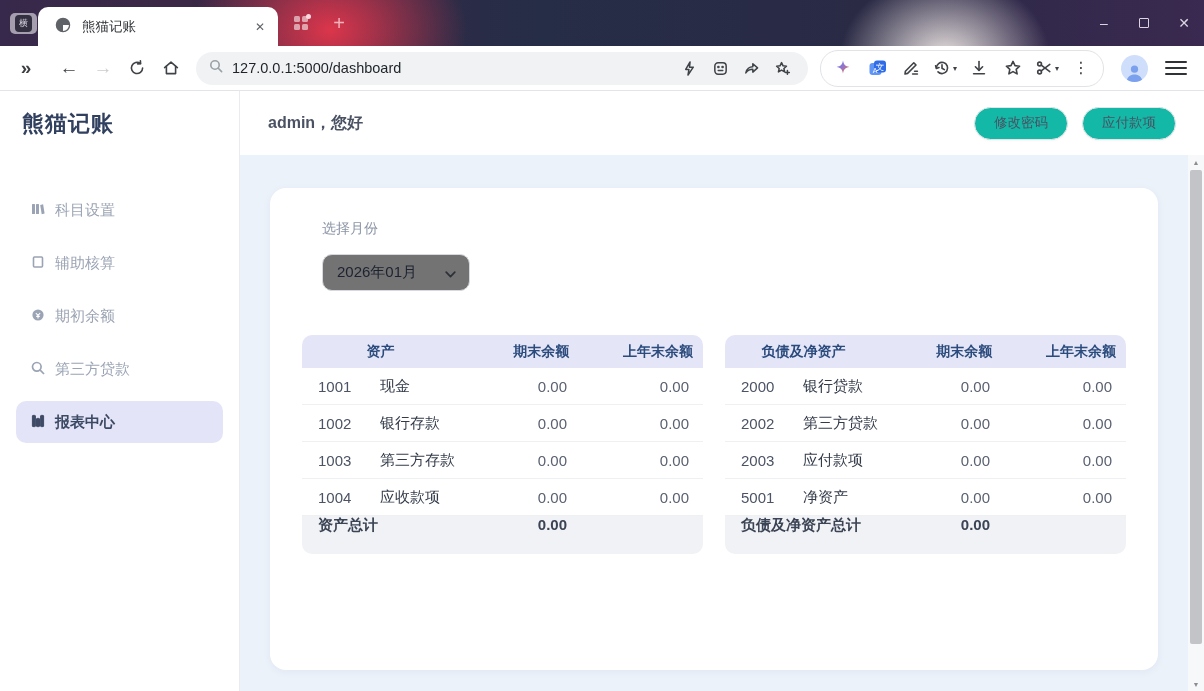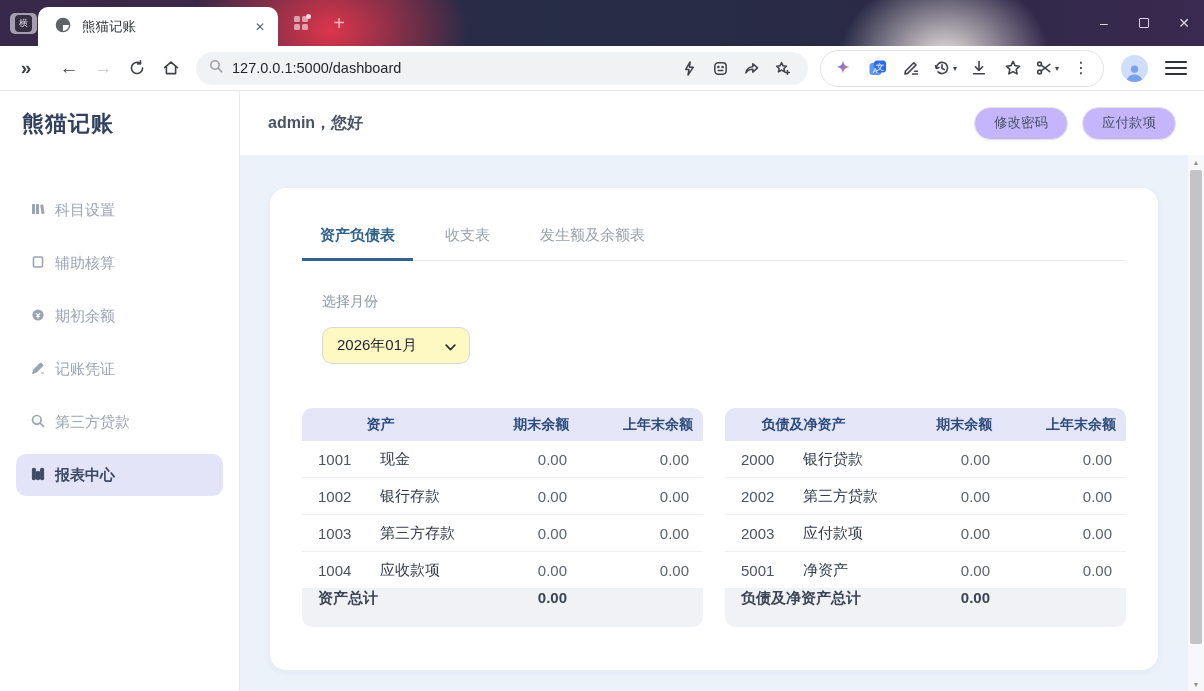--- a/index.html
+++ b/index.html
@@ -67,38 +67,38 @@
   .nav-item{ height:42px; margin-bottom:11px; border-radius:10px; display:flex; align-items:center;
     padding-left:14px; gap:9px; font-size:15px; color:#9ba4b4; }
   .nav-item svg{ stroke:#9ba4b4; fill:#9ba4b4; }
   .nav-item.active{ background:#e4e4f8; color:#3c4963; font-weight:600; }
   .nav-item.active svg{ stroke:#3f4b66; fill:#3f4b66; }
 
   .rightcol{ flex:1; display:flex; flex-direction:column; min-width:0; }
   .app-header{ height:64px; background:#fff; display:flex; align-items:center; padding:0 28px; flex:none; }
   .greeting{ font-size:16px; font-weight:bold; color:#4a5263; }
   .hdr-spacer{ flex:1; }
-  .pill{ height:33px; padding:0 19px; border:1px solid #e5e5e7; border-radius:17px; background:#c4b5fd;
+  .pill{ height:33px; padding:0 19px; border:1px solid #e5e5e7; border-radius:17px; background:#14b8a6;
     font-size:13.5px; color:#4a5263; display:flex; align-items:center; margin-left:14px;
     box-shadow:0 1px 2px rgba(0,0,0,.04); }
 
   .main{ flex:1; background:#ecf2fa; position:relative; overflow:hidden; }
   .card{ position:absolute; left:30px; top:33px; right:46px; height:482px; background:#fff;
     border-radius:16px; box-shadow:0 2px 8px rgba(31,45,80,.05); padding:0 32px; }
 
   .tabs-row{ display:flex; padding-top:38px; border-bottom:1px solid #e8eaed; }
   .rpt-tab{ padding:0 18px 13px; margin-right:14px; font-size:15px; color:#9aa3ad;
     border-bottom:3px solid transparent; margin-bottom:-1px; }
   .rpt-tab.active{ color:#2f628d; font-weight:bold; border-bottom-color:#35618e; }
 
   .month-block{ margin:32px 0 0 20px; }
   .month-label{ font-size:14px; color:#8b94a6; }
   .select{ margin-top:16px; width:148px; height:37px; border:1px solid #d7d9de; border-radius:10px;
     display:flex; align-items:center; justify-content:space-between; padding:0 13px 0 14px;
-    font-size:15px; color:#1c2230; background:#fef9c3; }
+    font-size:15px; color:#1c2230; background:#737373; }
 
   .tables-row{ display:flex; gap:22px; margin-top:44px; }
   .rpt-table{ flex:1; min-width:0; font-size:15px; }
   .t-head{ background:#e4e5f7; height:33px; border-radius:10px 10px 0 0; display:flex; align-items:center;
     color:#2b4b7d; font-weight:bold; font-size:14px; }
   .hc1{ width:160px; text-align:center; white-space:nowrap; }
   .hsp{ flex:1; }
   .hv1{ width:112px; text-align:right; white-space:nowrap; }
   .hv2{ width:136px; text-align:right; padding-right:10px; white-space:nowrap; }
   .t-row{ height:37px; display:flex; align-items:center; border-bottom:1px solid #eef0f2; }
@@ -312,29 +312,20 @@
           <span>
             <svg width="16" height="16" viewBox="0 0 16 16">
               <circle cx="8" cy="8" r="5.6" stroke="none"></circle>
               <path d="M5.8 6 L8 8.4 L10.2 6 M8 8.4 V11.4 M6.2 9.4 H9.8" stroke="#ffffff" fill="none" stroke-width="1.1"></path>
             </svg>
           </span>
           <span>期初余额</span>
         </div>
         <div class="nav-item">
           <span>
-            <svg width="16" height="16" viewBox="0 0 16 16" stroke="none">
-              <path d="M2.6 13.4 L3.6 9.8 L10.6 2.8 L13.2 5.4 L6.2 12.4 Z"></path>
-              <path d="M11 13 H14"></path>
-            </svg>
-          </span>
-          <span>记账凭证</span>
-        </div>
-        <div class="nav-item">
-          <span>
             <svg width="16" height="16" viewBox="0 0 16 16" fill="none" stroke-width="1.7">
               <circle cx="6.8" cy="6.8" r="4.3" fill="none"></circle>
                 <path d="M10.2 10.2 L14 14"></path>
             </svg>
           </span>
           <span>第三方贷款</span>
         </div>
         <div class="nav-item active">
           <span>
             <svg width="16" height="16" viewBox="0 0 16 16" stroke="none">
@@ -352,25 +343,20 @@
       <div class="app-header">
         <span class="greeting">admin，您好</span>
         <span class="hdr-spacer"></span>
         <button class="pill">修改密码</button>
         <button class="pill">应付款项</button>
       </div>
 
       <div class="main">
         <div class="card">
 
-          <div class="tabs-row">
-            <div class="rpt-tab active">资产负债表</div>
-            <div class="rpt-tab">收支表</div>
-            <div class="rpt-tab">发生额及余额表</div>
-          </div>
 
           <div class="month-block">
             <div class="month-label">选择月份</div>
             <div class="select">
               <span>2026年01月</span>
               <span>
                 <svg width="11" height="7" viewBox="0 0 11 7" fill="none" stroke="#2c3038" stroke-width="1.7" stroke-linecap="round" stroke-linejoin="round">
                     <path d="M1.2 1.2 L5.5 5.6 L9.8 1.2"></path>
                   </svg>
               </span>

